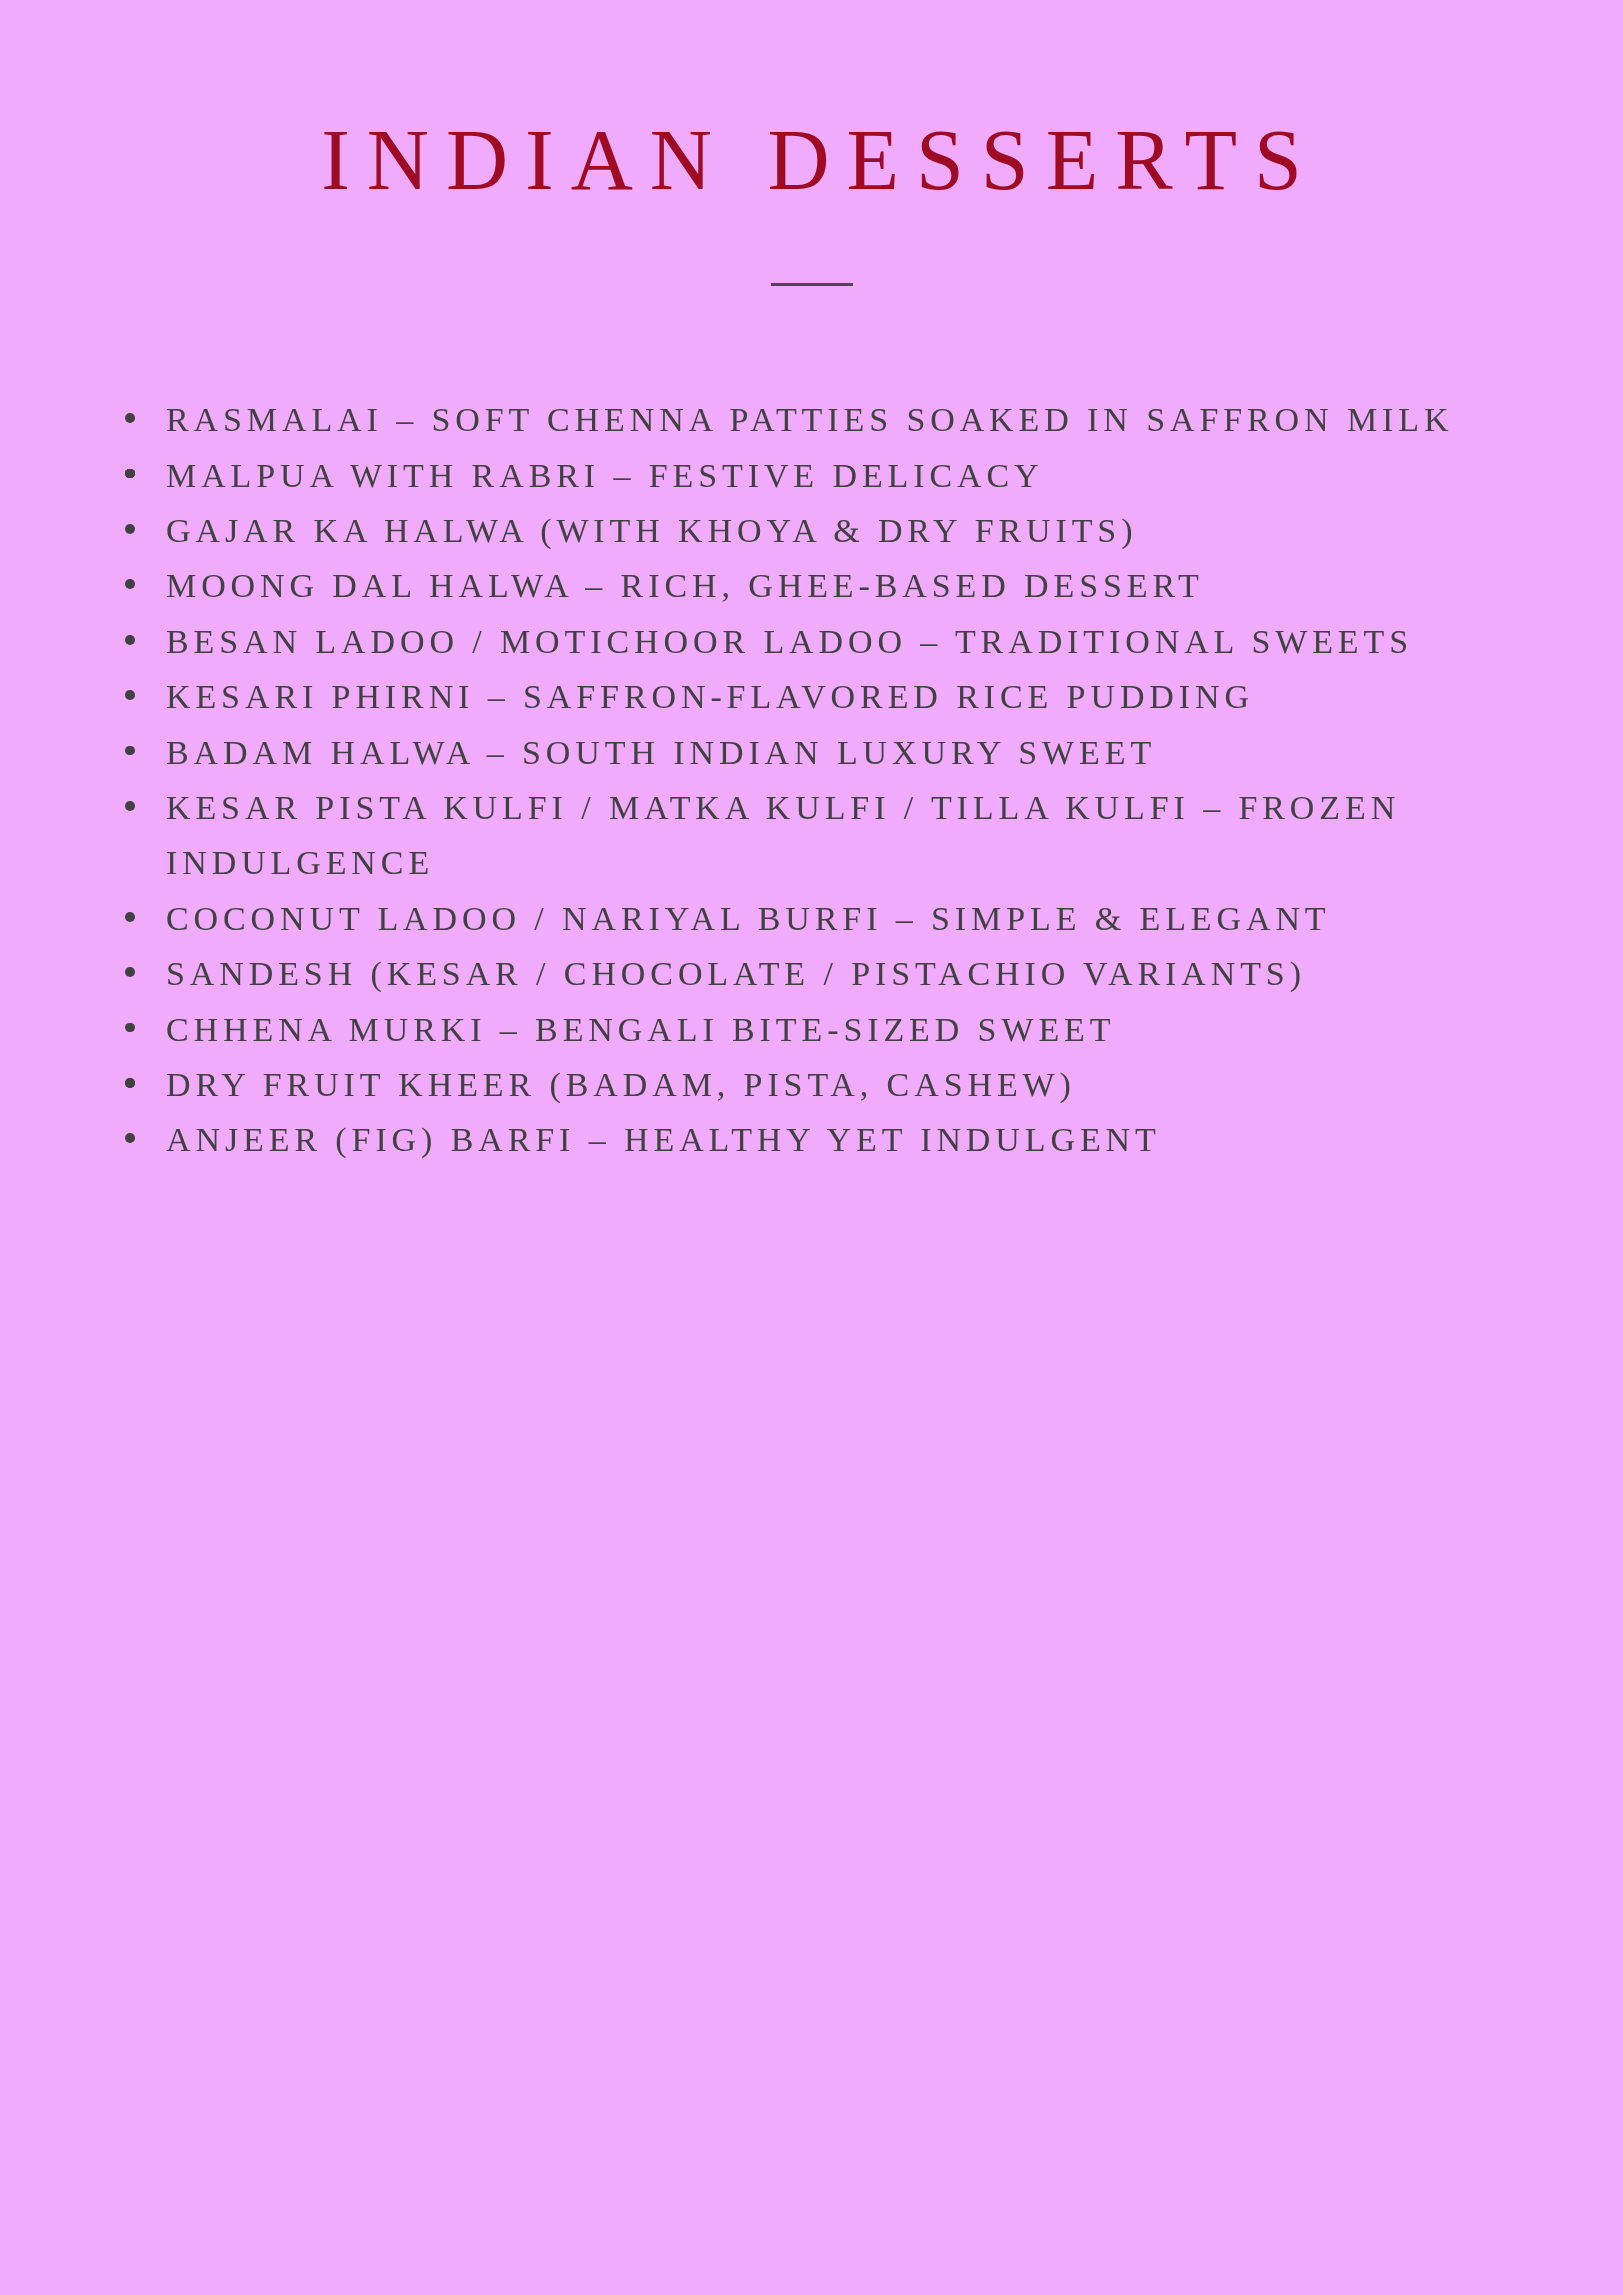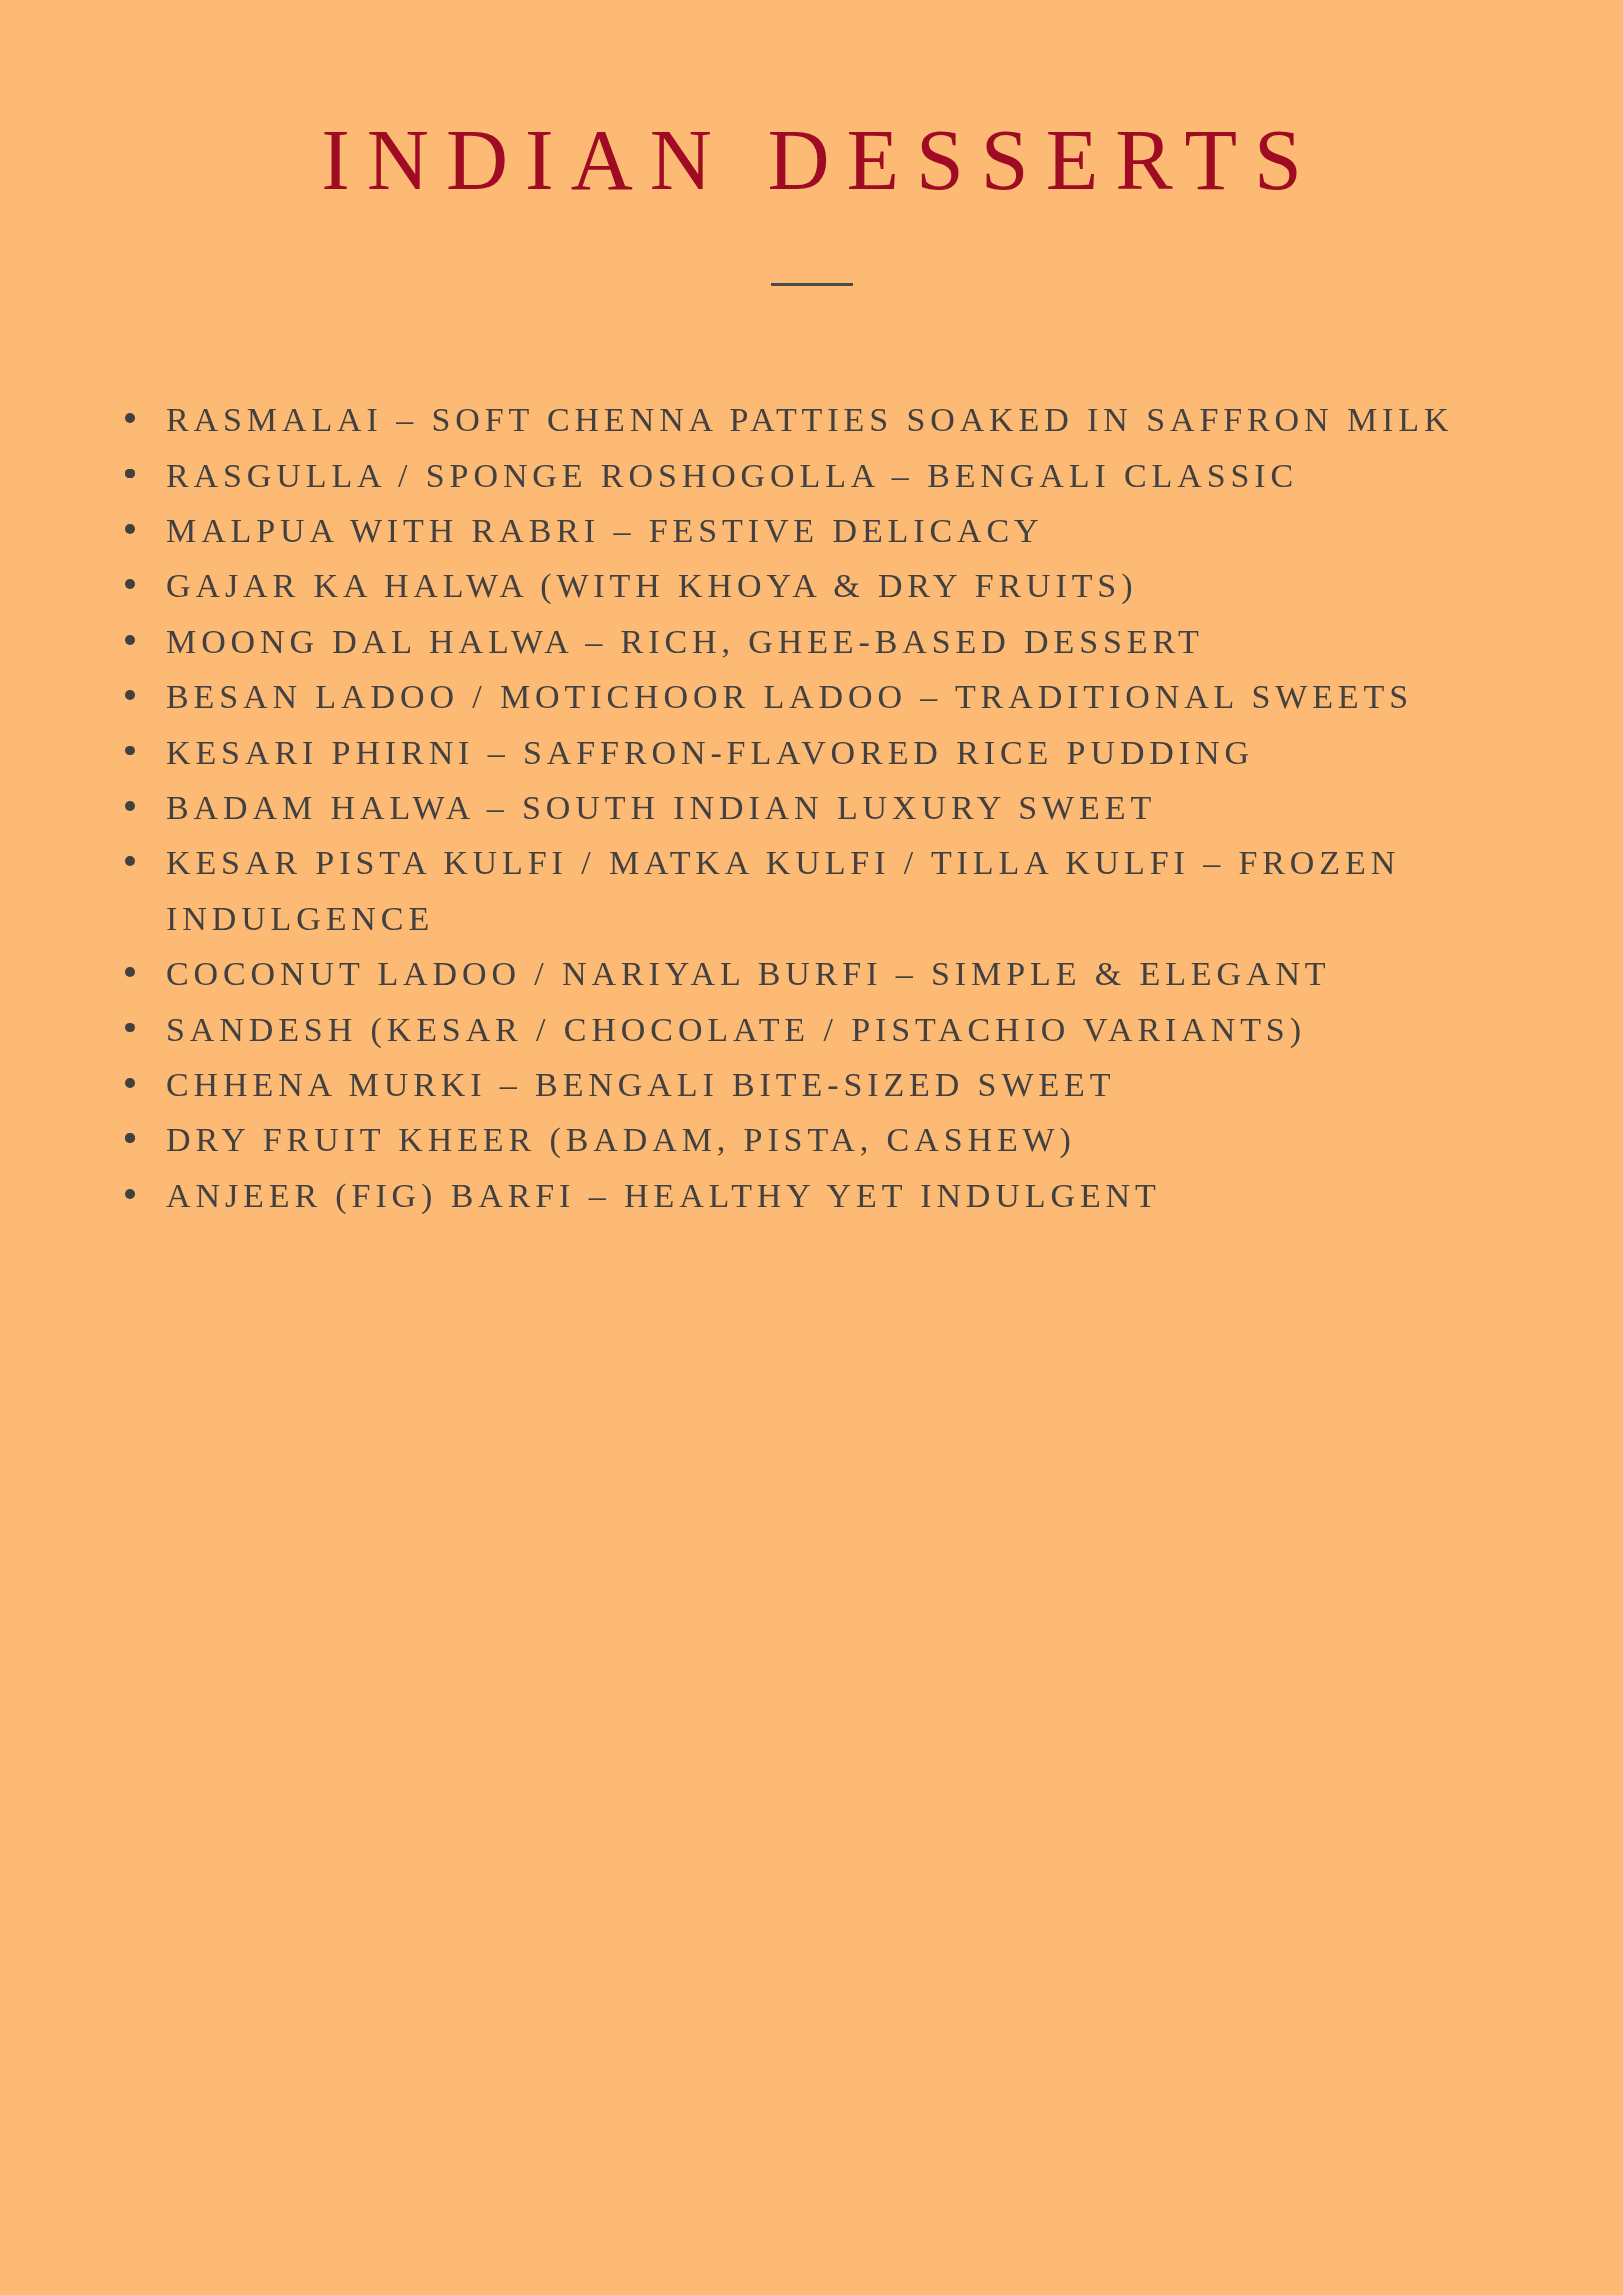--- a/index.html
+++ b/index.html
@@ -9,21 +9,21 @@
   body {
     width: 1623px;
     height: 2295px;
     background: #fdf8f2;
     font-family: "Liberation Serif", serif;
     overflow: hidden;
   }
   .page {
     width: 1623px;
     height: 2295px;
-    background: #fdba74;
+    background: #f0abfc;
     box-sizing: border-box;
     display: flex;
     flex-direction: column;
     align-items: center;
     padding-top: 111px;
   }
   .title {
     font-family: "Liberation Serif", serif;
     font-size: 86px;
     letter-spacing: 17px;
@@ -88,21 +88,21 @@
   <h1 class="title">INDIAN DESSERTS</h1>
 
   <div class="divider-wrap">
     <div class="divider"></div>
   </div>
 
   <div class="list-wrap">
     <ul class="dessert-list">
       <li><span class="bullet"></span><span>RASMALAI – SOFT CHENNA PATTIES SOAKED IN SAFFRON MILK</span></li>
       <li><span class="bullet"></span></li>
-      <li><span class="bullet"></span><span>RASGULLA / SPONGE ROSHOGOLLA – BENGALI CLASSIC</span></li>
+      <li><span class="bullet"></span></li>
       <li><span class="bullet"></span><span>MALPUA WITH RABRI – FESTIVE DELICACY</span></li>
       <li><span class="bullet"></span><span>GAJAR KA HALWA (WITH KHOYA &amp; DRY FRUITS)</span></li>
       <li><span class="bullet"></span><span>MOONG DAL HALWA – RICH, GHEE-BASED DESSERT</span></li>
       <li><span class="bullet"></span><span>BESAN LADOO / MOTICHOOR LADOO – TRADITIONAL SWEETS</span></li>
       <li><span class="bullet"></span><span>KESARI PHIRNI – SAFFRON-FLAVORED RICE PUDDING</span></li>
       <li><span class="bullet"></span><span>BADAM HALWA – SOUTH INDIAN LUXURY SWEET</span></li>
       <li><span class="bullet"></span><span>KESAR PISTA KULFI / MATKA KULFI / TILLA KULFI – FROZEN INDULGENCE</span></li>
       <li><span class="bullet"></span><span>COCONUT LADOO / NARIYAL BURFI – SIMPLE &amp; ELEGANT</span></li>
       <li><span class="bullet"></span><span>SANDESH (KESAR / CHOCOLATE / PISTACHIO VARIANTS)</span></li>
       <li><span class="bullet"></span><span>CHHENA MURKI – BENGALI BITE-SIZED SWEET</span></li>

